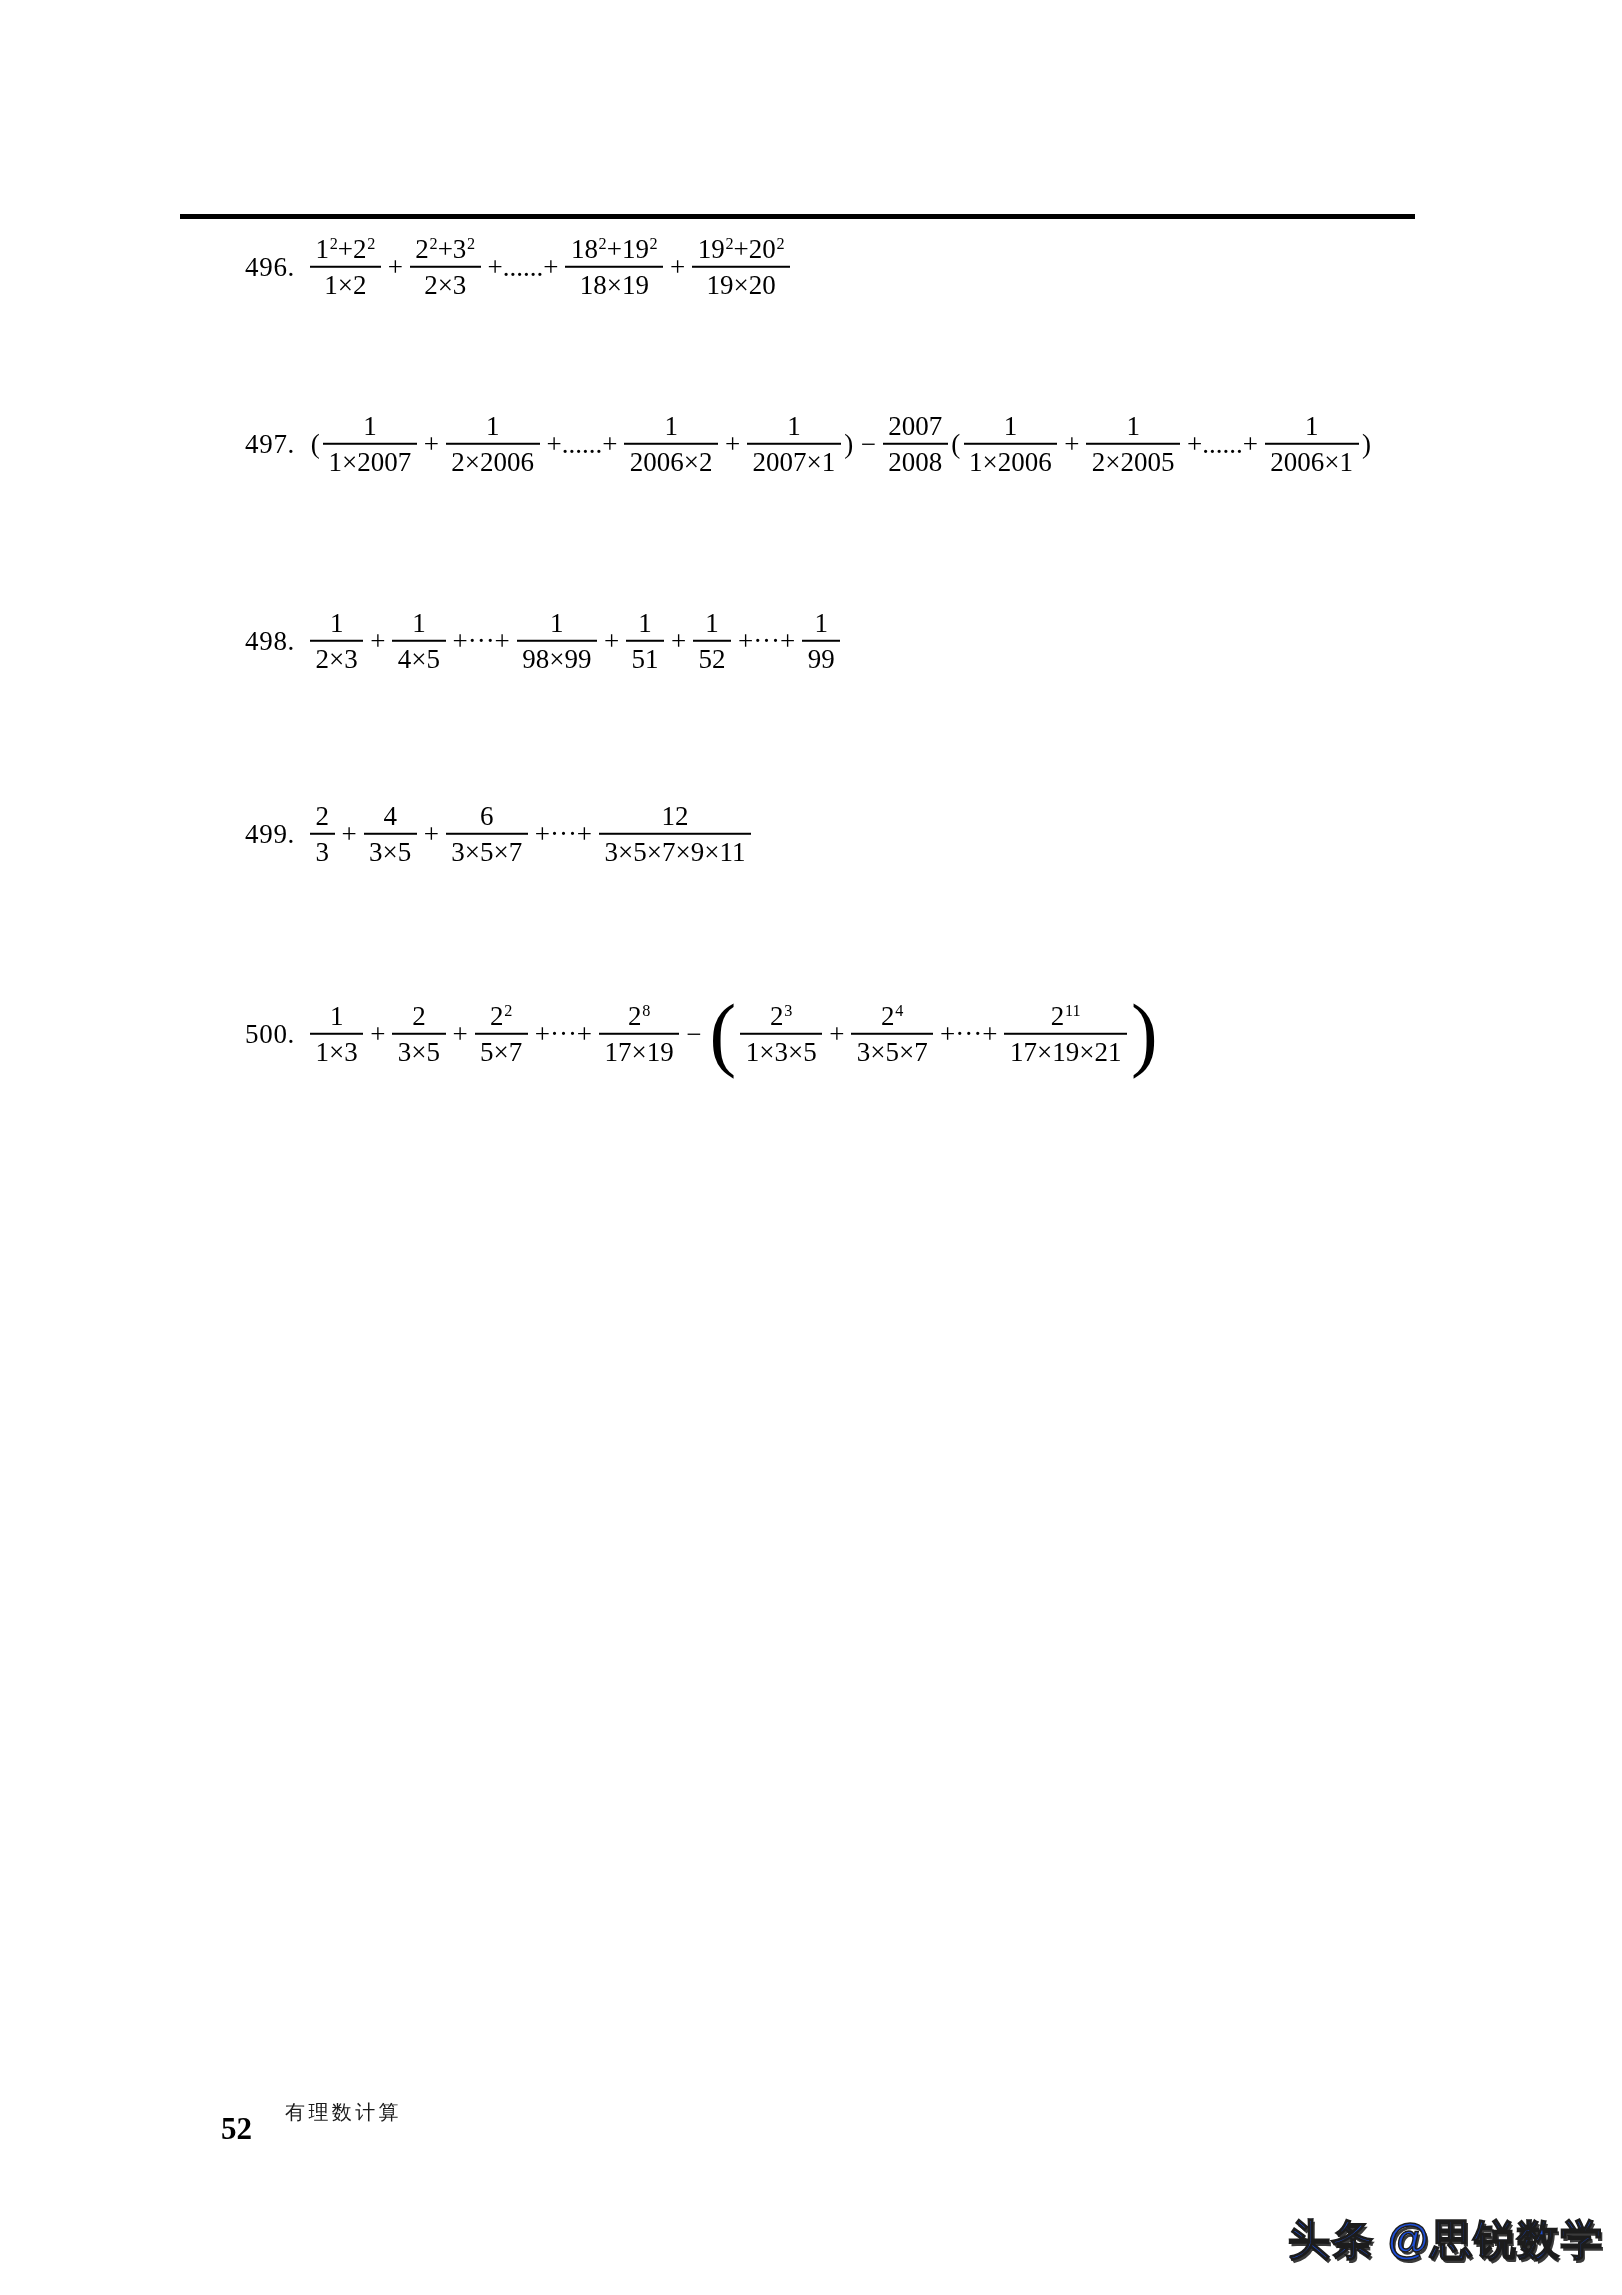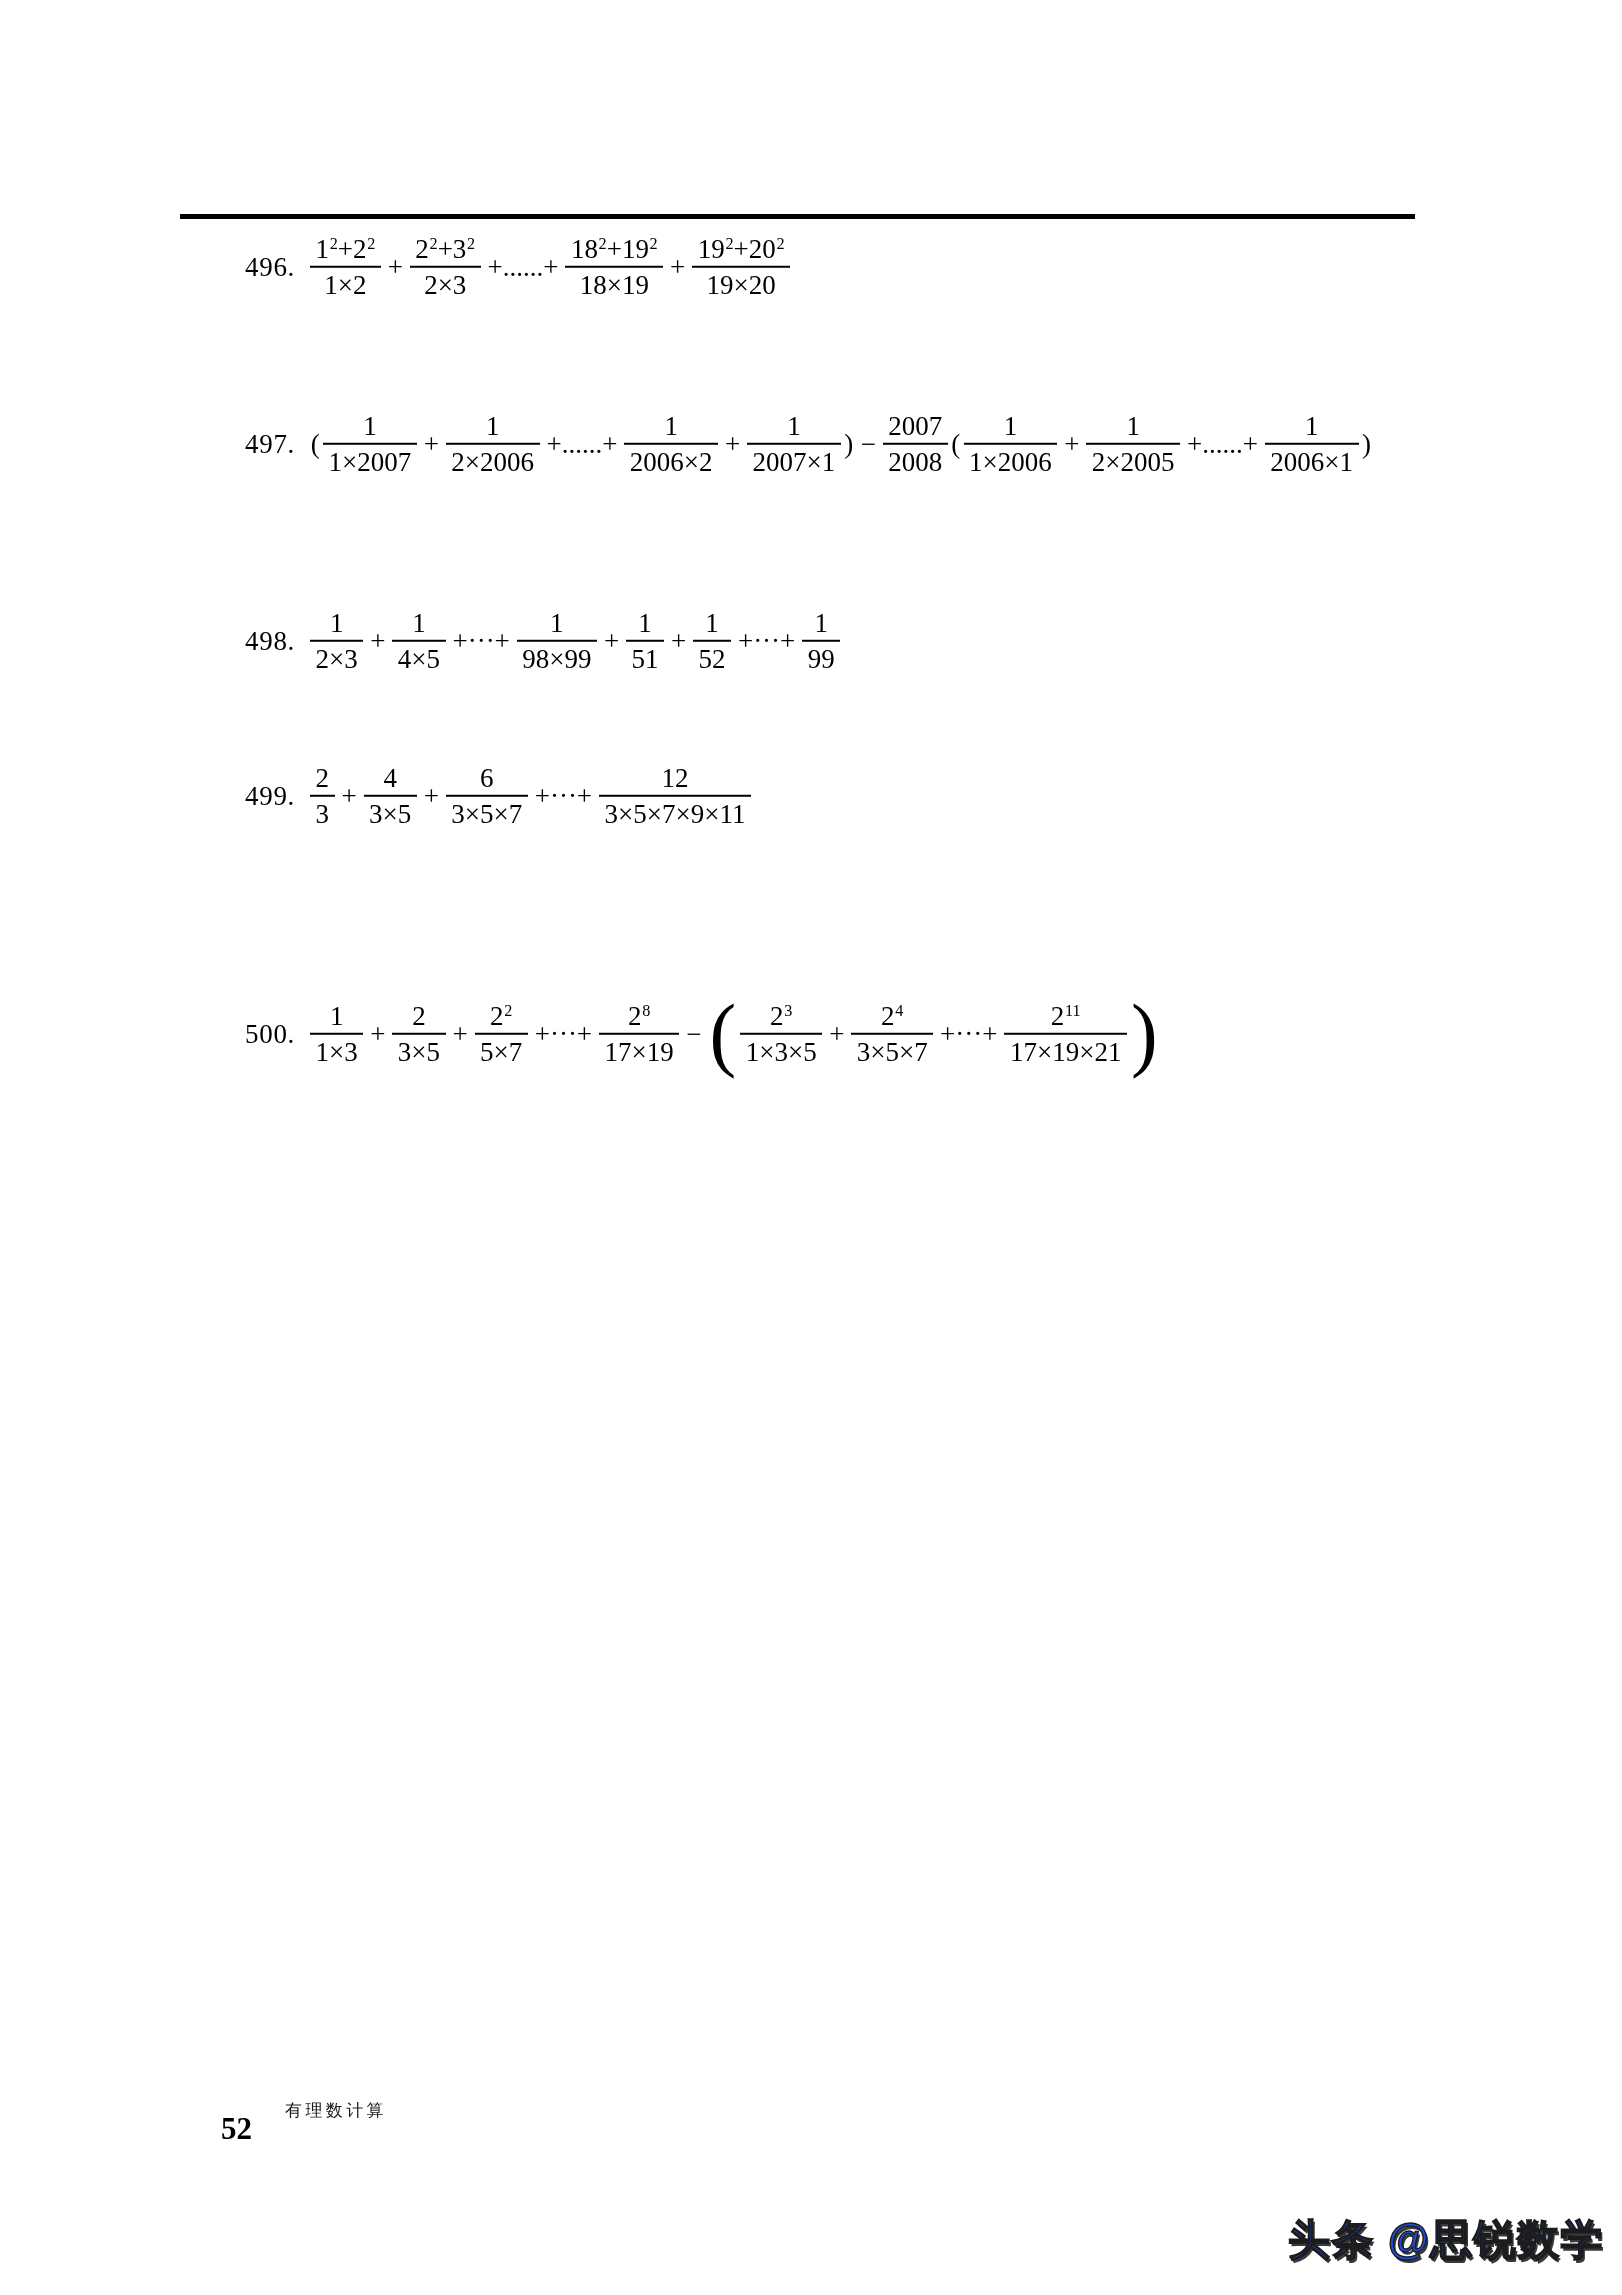--- a/index.html
+++ b/index.html
@@ -71,21 +71,21 @@
   }
   .pageno {
     font-weight: 700;
     font-size: 31px;
     line-height: 1;
     margin-top: 12.3px;
     font-family: "Liberation Serif", "DejaVu Serif", serif;
   }
   .chapter {
     font-family: "Liberation Sans", "DejaVu Sans", sans-serif;
-    font-size: 17px;
+    font-size: 20px;
     letter-spacing: 3.4px;
     margin-left: 33px;
     line-height: 1;
     margin-top: 1.4px;
     color: #1a1a1a;
   }
   .watermark {
     position: absolute;
     left: 1280px;
     top: 2212px;
@@ -215,21 +215,21 @@
         <span class="fbar"></span>
         <span class="fden">52</span>
       </span>
       <span class="op">+···+</span>
       <span class="frac">
         <span class="fnum">1</span>
         <span class="fbar"></span>
         <span class="fden">99</span>
       </span>
     </div>
-  <div class="problem" style="top:796px">
+  <div class="problem" style="top:834px">
       <span class="pnum">499.</span>
       <span class="frac">
         <span class="fnum">2</span>
         <span class="fbar"></span>
         <span class="fden">3</span>
       </span>
       <span class="op">+</span>
       <span class="frac">
         <span class="fnum">4</span>
         <span class="fbar"></span>

